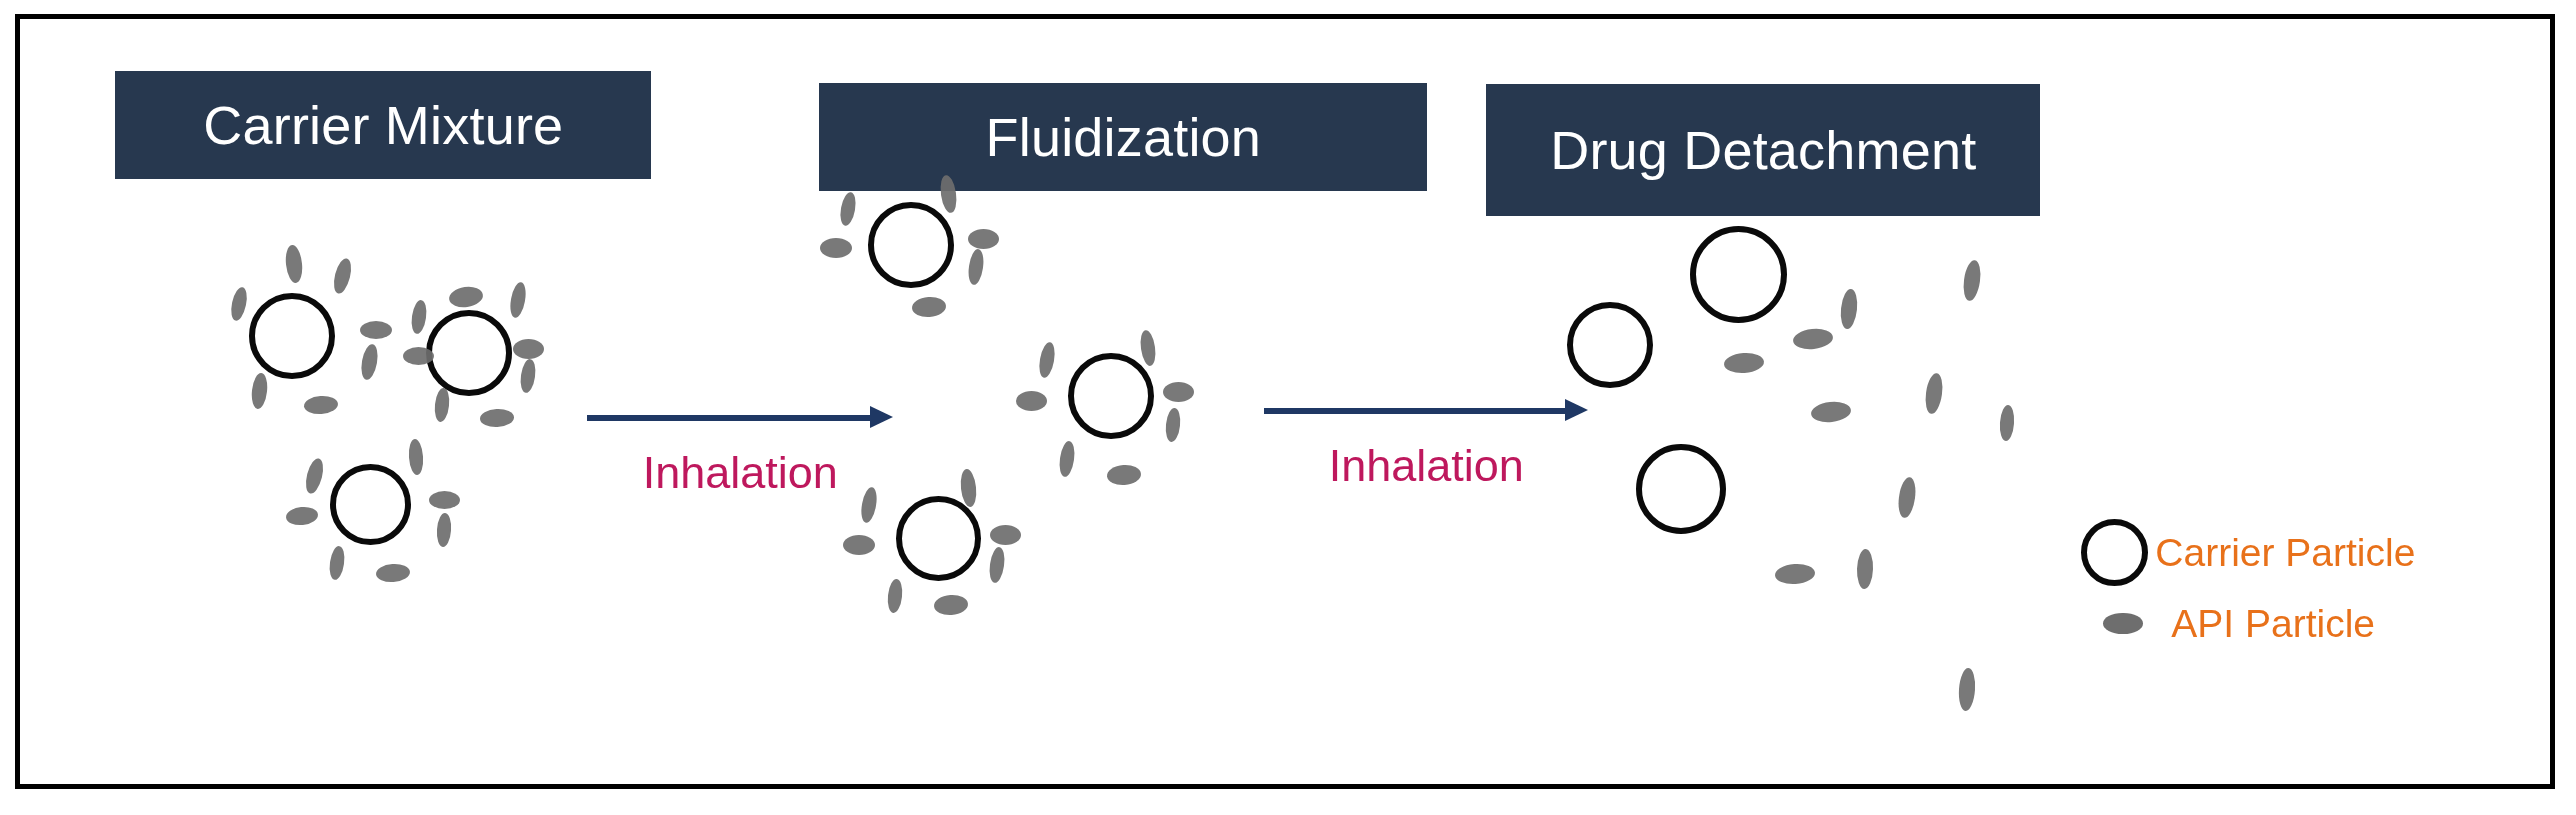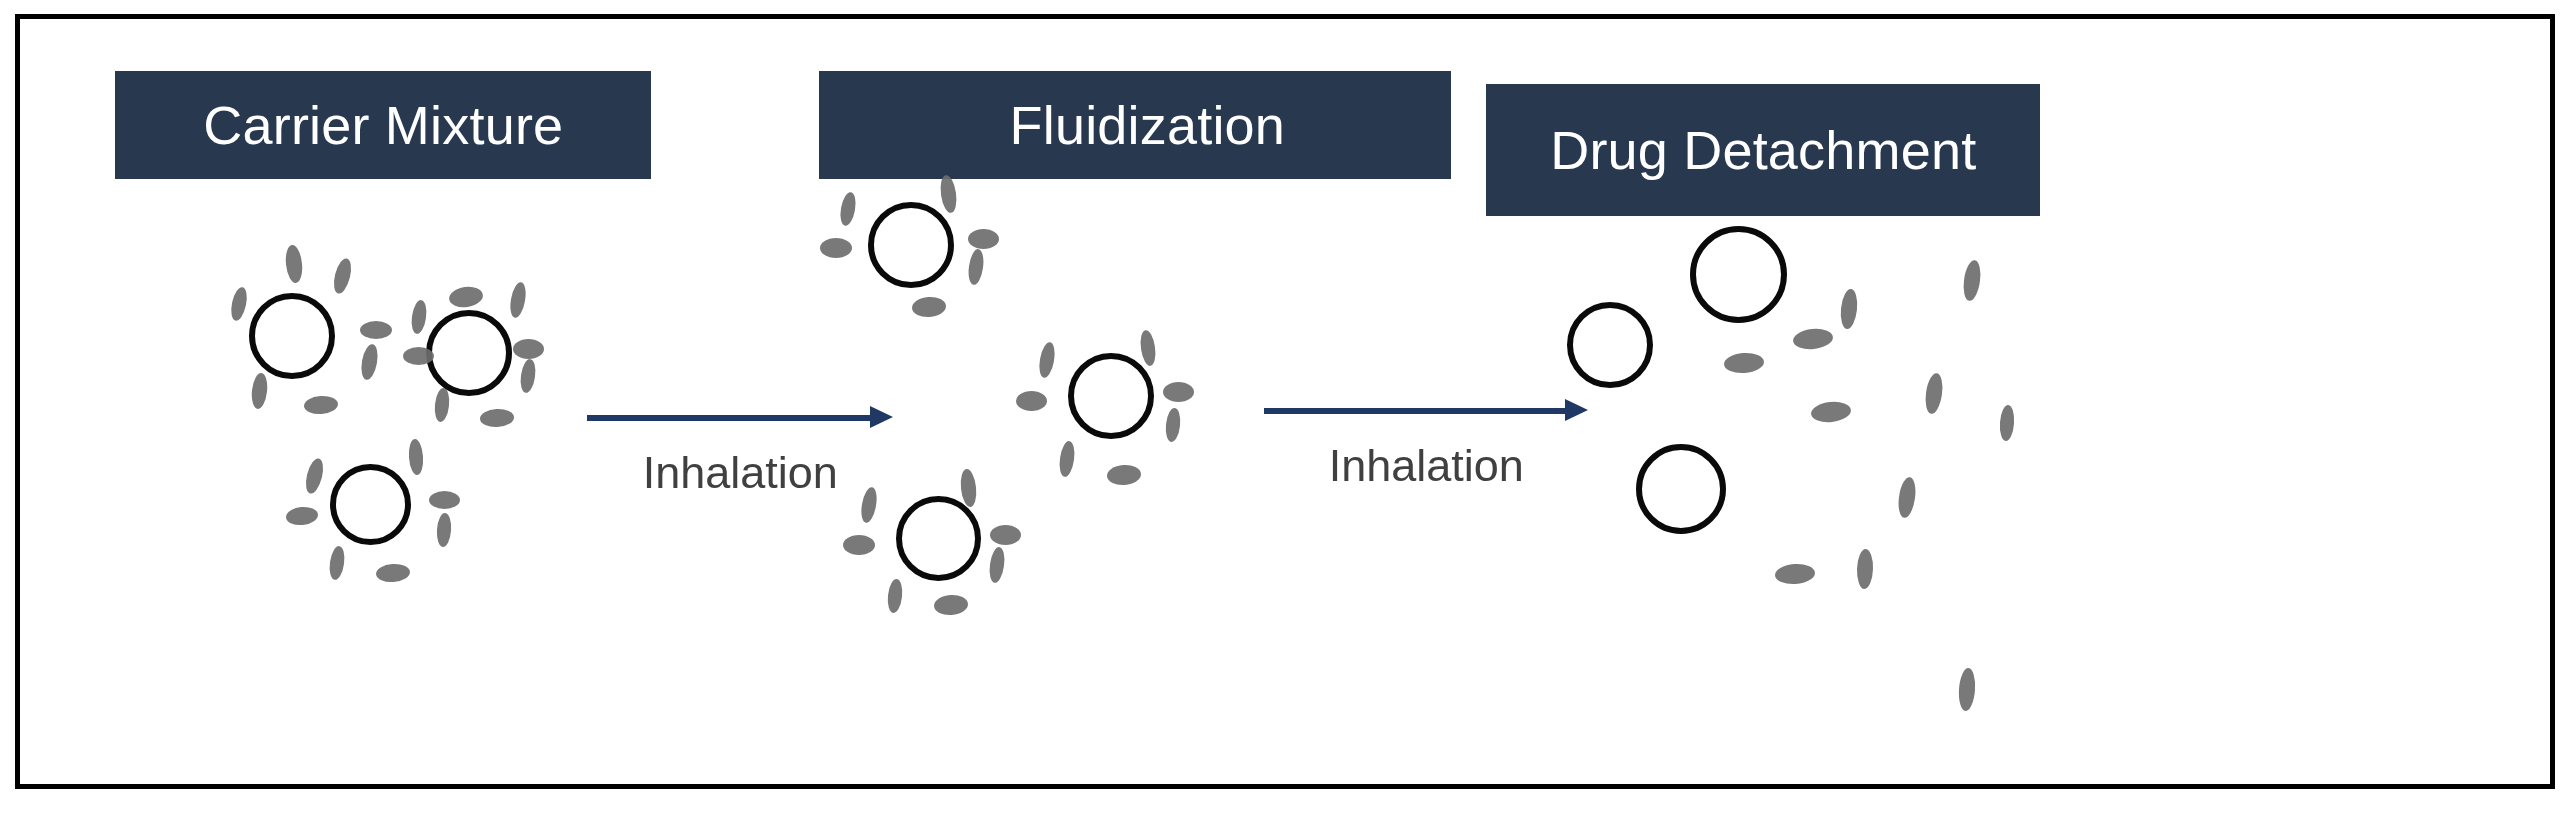--- a/index.html
+++ b/index.html
@@ -37,21 +37,21 @@
     background: #27384f;
     color: #ffffff;
     font-size: 54px;
     font-weight: 400;
     letter-spacing: 0.2px;
     line-height: 1;
     white-space: nowrap;
     font-family: "Liberation Sans", sans-serif;
   }
   #title-ordered-mixture { left: 95px; top: 52px; width: 536px; height: 108px; }
-  #title-fluidization    { left: 799px; top: 52px; width: 608px; height: 108px; padding-left: 24px; }
+  #title-fluidization    { left: 799px; top: 64px; width: 608px; height: 108px; }
   #title-drug-detachment { left: 1466px; top: 65px; width: 554px; height: 132px; }
 
   .arrow-group { position: absolute; }
   .arrow-line {
     position: absolute;
     left: 0; top: 0;
     height: 6.3px;
     background: #1f3864;
   }
   .arrow-head {
@@ -61,21 +61,21 @@
     border-top: 11.7px solid transparent;
     border-bottom: 11.7px solid transparent;
     border-left: 23.4px solid #1f3864;
   }
   .arrow-label {
     position: absolute;
     top: 32px;
     width: 100%;
     text-align: center;
     font-size: 45px;
-    color: #404040;
+    color: #be185d;
     white-space: nowrap;
     font-family: "Liberation Sans", sans-serif;
   }
   #arrow-1 { left: 567px; top: 396px; width: 306px; }
   #arrow-2 { left: 1244px; top: 389px; width: 324px; }
 
   .carrier {
     position: absolute;
     border: 6.3px solid #0a0a0a;
     border-radius: 50%;
@@ -208,16 +208,22 @@
         <div class="api" style="left: 1791px; top: 383px; width: 40px; height: 20px; transform: rotate(-6deg);"></div>
         <div class="api" style="left: 1944px; top: 241px; width: 16px; height: 41px; transform: rotate(8deg);"></div>
         <div class="api" style="left: 1906px; top: 354px; width: 16px; height: 41px; transform: rotate(8deg);"></div>
         <div class="api" style="left: 1879px; top: 458px; width: 16px; height: 41px; transform: rotate(8deg);"></div>
         <div class="api" style="left: 1980px; top: 386px; width: 14.4px; height: 36px; transform: rotate(4deg);"></div>
         <div class="api" style="left: 1755px; top: 545px; width: 40px; height: 20px; transform: rotate(-4deg);"></div>
         <div class="api" style="left: 1837px; top: 530px; width: 16px; height: 40px; transform: rotate(2deg);"></div>
         <div class="api" style="left: 1939px; top: 649px; width: 16px; height: 43px; transform: rotate(4deg);"></div>
       </div>
 
+    <div id="legend" style="left:2061px; top:500px; width:468px; height:149px;">
+      <div id="legend-carrier-swatch"></div>
+      <div id="legend-carrier-label">Carrier Particle</div>
+      <div id="legend-api-swatch"></div>
+      <div id="legend-api-label">API Particle</div>
+    </div>
 
   </div>
 </div>
 
 
 </body></html>

